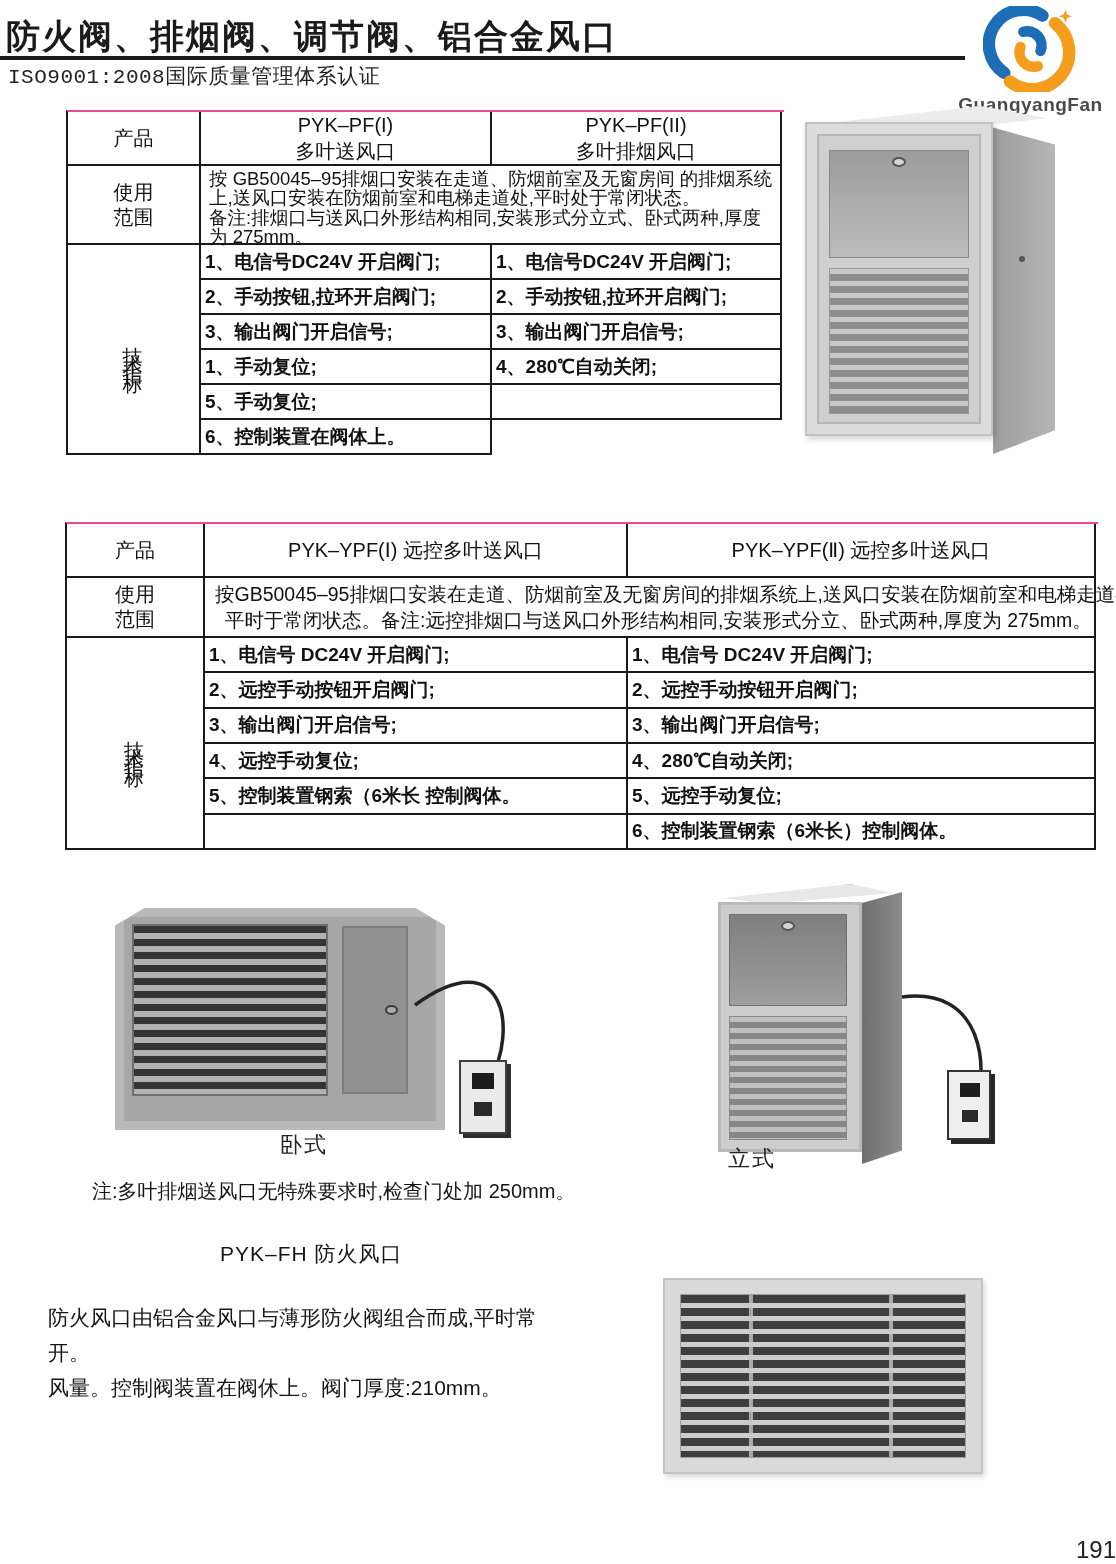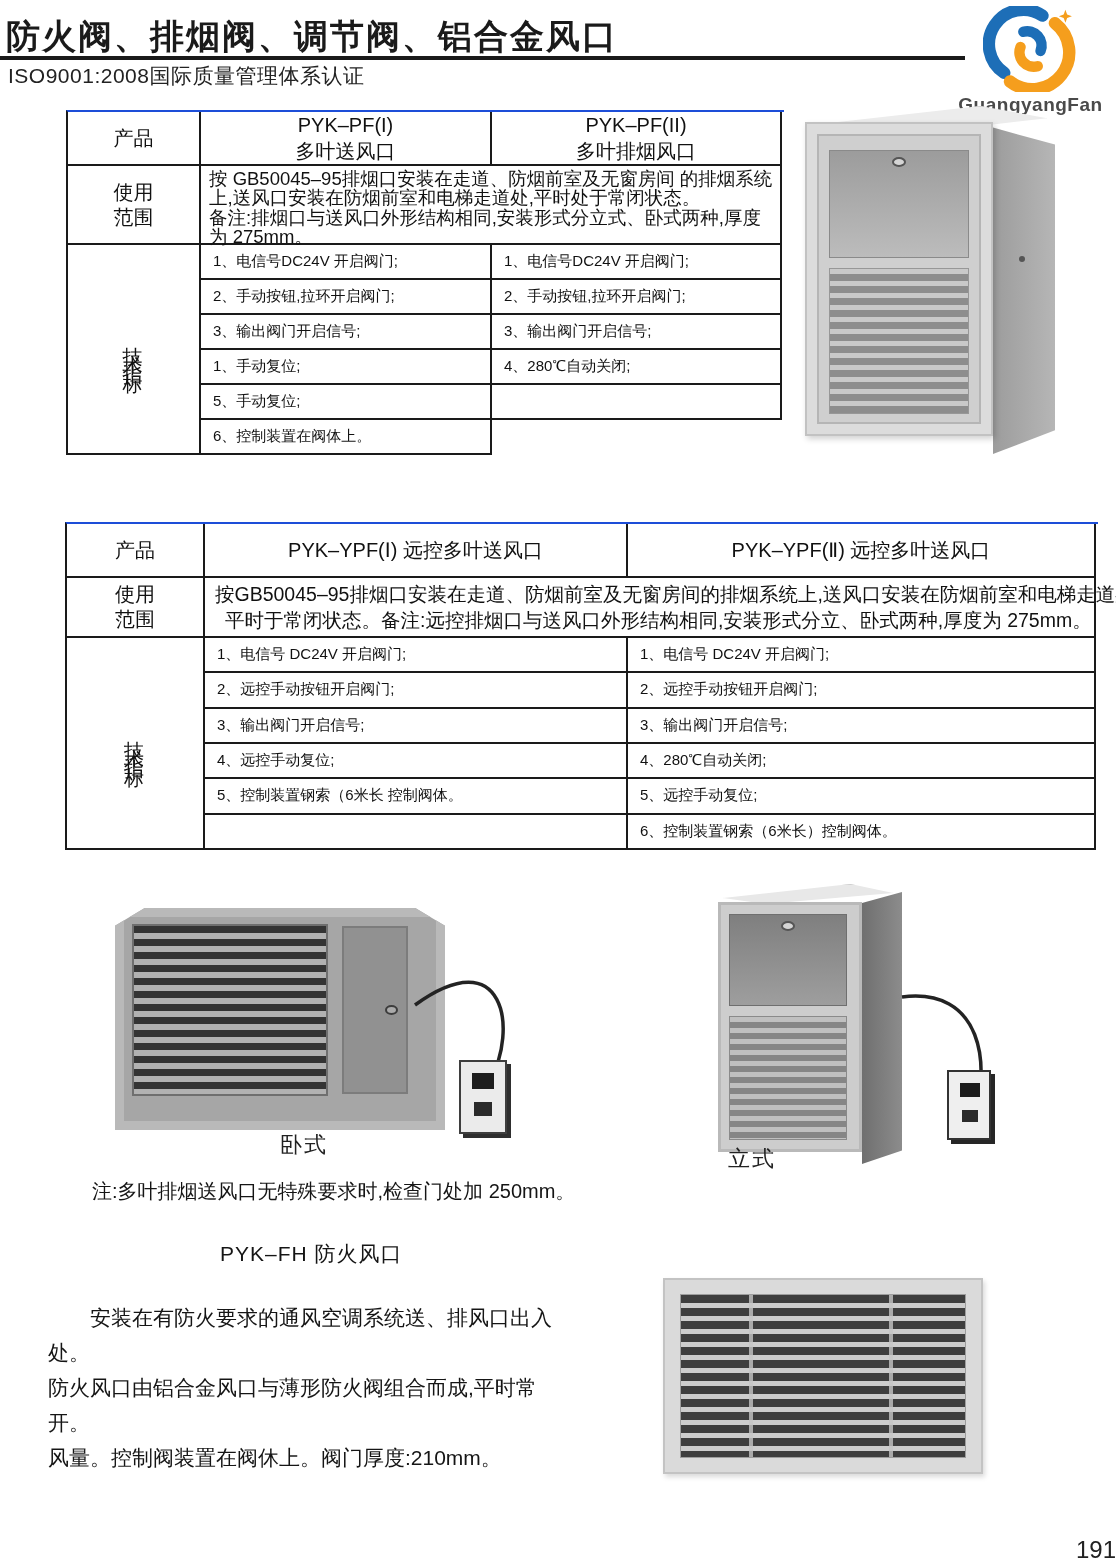--- a/index.html
+++ b/index.html
@@ -3,42 +3,42 @@
 <meta charset="utf-8">
 <style>
   * { margin:0; padding:0; box-sizing:border-box; }
   html,body { background:#ffffff; }
   body { font-family:"Liberation Sans", sans-serif; color:#111; }
   .page { position:relative; width:1116px; height:1564px; background:#fff; overflow:hidden; }
 
   
   .title { position:absolute; left:6px; top:14px; font-size:34px; font-weight:700; letter-spacing:2px; color:#1a1a1a; white-space:nowrap; }
   .title-rule { position:absolute; left:0; top:56px; width:965px; height:4px; background:#1a1a1a; }
-  .subtitle { position:absolute; left:8px; top:62px; font-size:21px; color:#222; letter-spacing:0.5px; }
+  .subtitle { position:absolute; left:8px; top:62px; font-size:21px; color:#222; letter-spacing:0.5px;font-family:Liberation Mono, monospace; }
   .logo { position:absolute; left:948px; top:6px; width:165px; text-align:center; }
   .logo-text { font-size:19px; font-weight:700; color:#4a4a4a; letter-spacing:0.5px; margin-top:-2px; }
 
   
-  .tbl { position:absolute; display:grid; border-top:2px solid #1d4ed8; border-left:2px solid #1a1a1a; background:#fff; }
+  .tbl { position:absolute; display:grid; border-top:2px solid #ec4899; border-left:2px solid #1a1a1a; background:#fff; }
   .tbl > div { border-right:2px solid #1a1a1a; border-bottom:2px solid #1a1a1a; }
   .tbl1 { left:66px; top:110px; width:718px; height:345px;
           grid-template-columns:133px 291px 290px; grid-template-rows:54px 79px repeat(6, 1fr); }
   .tbl2 { left:65px; top:522px; width:1033px; height:328px;
           grid-template-columns:138px 423px 468px; grid-template-rows:54px 60px repeat(6, 1fr); }
   .cell-center { display:flex; flex-direction:column; align-items:center; justify-content:center; text-align:center; }
   .lbl { font-size:20px; line-height:25px; }
   .hdr { font-size:20px; line-height:26px; }
   .usage-cell { grid-column:2 / span 2; padding:3px 8px; }
   .t1-usage-line { font-size:18.5px; line-height:19.4px; white-space:nowrap; }
   .t2-usage { display:flex; flex-direction:column; justify-content:center; padding:2px 10px; }
   .t2-usage-line1 { font-size:19.5px; line-height:26px; white-space:nowrap; }
   .t2-usage-line2 { font-size:19.5px; line-height:26px; text-align:center; white-space:nowrap;margin-left:10px; }
   .tech-label { grid-row:span 6; display:flex; align-items:center; justify-content:center; }
   .vtext { writing-mode:vertical-rl; text-orientation:upright; font-size:20px; letter-spacing:9px; }
-  .tech-item { display:flex; align-items:center; padding-left:12px; font-size:15px; white-space:nowrap; }
+  .tech-item { display:flex; align-items:center; padding-left:4px; font-size:19px; white-space:nowrap;font-weight:bold; }
 
   
   .photo { position:absolute; }
   
   .pA-top { position:absolute; left:14px; top:0; width:238px; height:32px; background:#ececec; border:1px solid #cfcfcf;
             clip-path:polygon(0 60%, 72% 0, 100% 38%, 30% 100%); }
   .pA-flange { position:absolute; left:10px; top:16px; width:188px; height:314px; background:#dcdcdc; border:2px solid #c2c2c2; box-shadow:2px 3px 6px rgba(0,0,0,.18); }
   .pA-front { position:absolute; left:22px; top:28px; width:164px; height:290px; background:#cfcfcf; border:2px solid #b5b5b5; }
   .pA-panel { position:absolute; left:34px; top:44px; width:140px; height:108px; background:linear-gradient(180deg,#9c9c9c,#bcbcbc); border:1px solid #8a8a8a; }
   .pA-handle { position:absolute; left:50%; top:6px; width:14px; height:10px; margin-left:-7px; border:2px solid #555; border-radius:50%; background:#d5d5d5; }
@@ -218,21 +218,20 @@
       <div class="ctl-btn1" style="width:20px; height:14px;"></div>
       <div class="ctl-btn2" style="width:16px; height:12px; top:38px;"></div>
     </div>
   </div>
   <div class="caption" style="left:728px; top:1144px;">立式</div>
 
   <div class="note">注:多叶排烟送风口无特殊要求时,检查门处加 250mm。</div>
   <div class="section-title">PYK–FH 防火风口</div>
 
   <div class="paragraph">
-    <div class="indent">安装在有防火要求的通风空调系统送、排风口出入处。</div>
     <div>防火风口由铝合金风口与薄形防火阀组合而成,平时常开。</div>
     <div>风量。控制阀装置在阀休上。阀门厚度:210mm。</div>
   </div>
 
   <div class="photo" style="left:663px; top:1278px; width:330px; height:200px;">
     <div class="pD-frame">
       <div class="pD-slats">
         <div class="pD-mull" style="left:68px;"></div>
         <div class="pD-mull" style="left:208px;"></div>
       </div>

